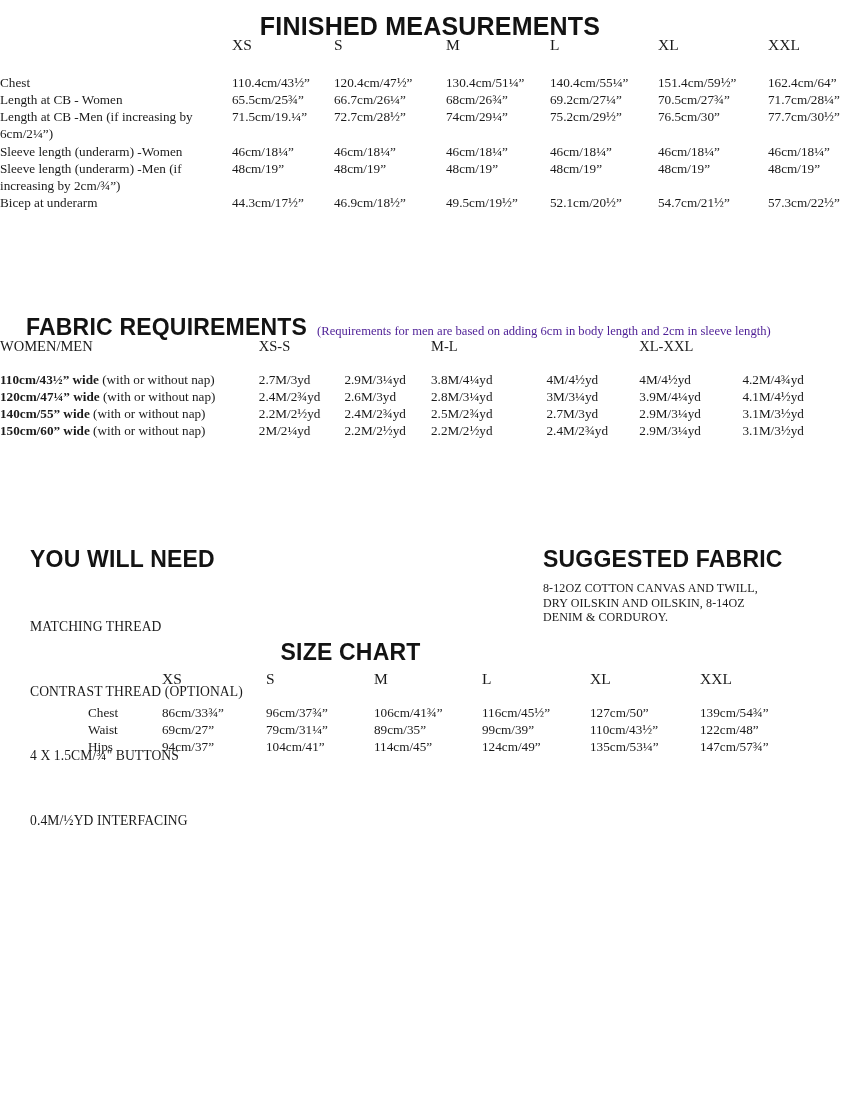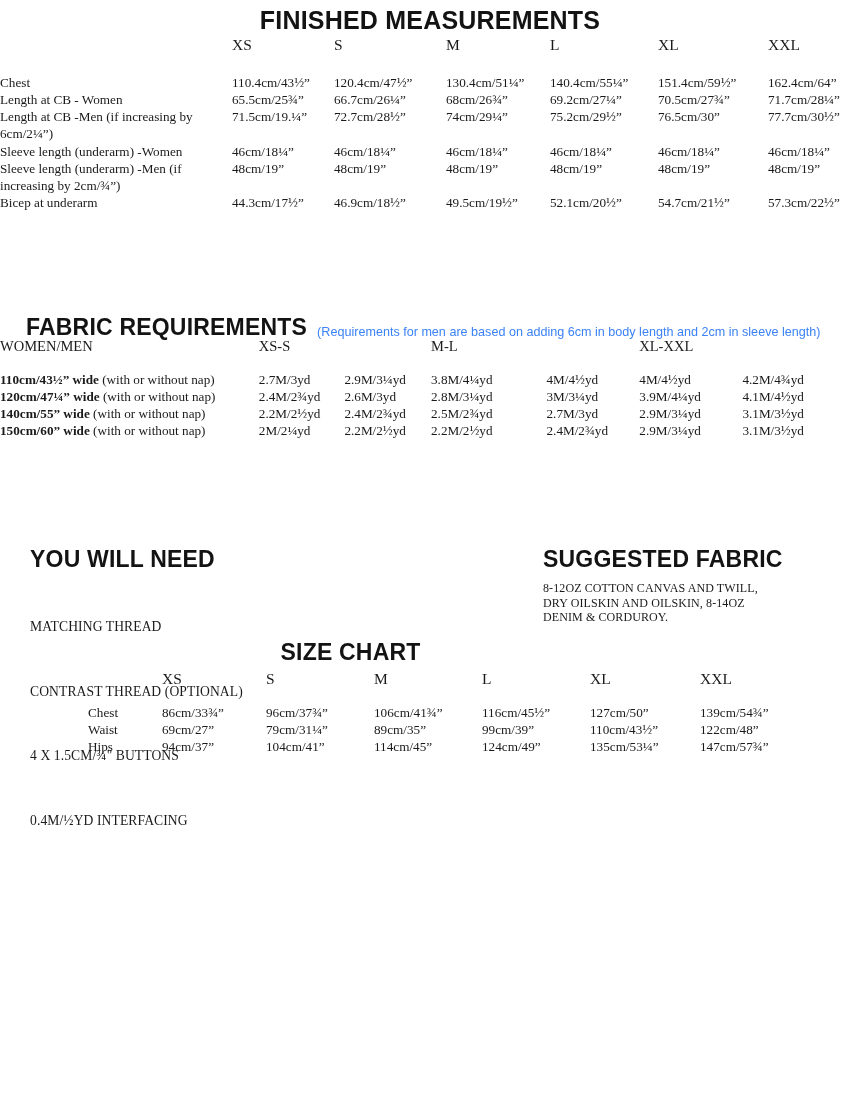--- a/index.html
+++ b/index.html
@@ -97,22 +97,22 @@
     width: 860px;
   }
   .fab-title-row {
     display: flex;
     align-items: flex-end;
     padding-left: 26px;
   }
   .fab-note {
     font-size: 12.6px;
     margin-left: 10px;
-    color: #3b82f6;
-    font-family: Liberation Sans, sans-serif;
+    color: #4c1d95;
+    font-family: Liberation Serif, serif;
   }
   .fab-head {
     margin-top: 20px;
   }
   .fab-head th {
     font-size: 14.5px;
     height: 32px;
     line-height: 1.1;
   }
   .fab-body td {
@@ -195,21 +195,21 @@
   .sc-c-m   { width: 108px; }
   .sc-c-l   { width: 108px; }
   .sc-c-xl  { width: 110px; }
   .sc-c-xxl { width: 108px; }
 </style>
 </head>
 <body>
 
 <div class="page">
 
-  <h1 class="section-title title-centered main-title abs" style="left:0;top:8px;width:860px;">FINISHED MEASUREMENTS</h1>
+  <h1 class="section-title title-centered main-title abs" style="left:0;top:14px;width:860px;">FINISHED MEASUREMENTS</h1>
 
   <div class="fm-wrap">
     <table class="grid">
       <colgroup>
         <col class="c-label">
           <col class="c-xs">
           <col class="c-s">
           <col class="c-m">
         <col class="c-l">
           <col class="c-xl">

